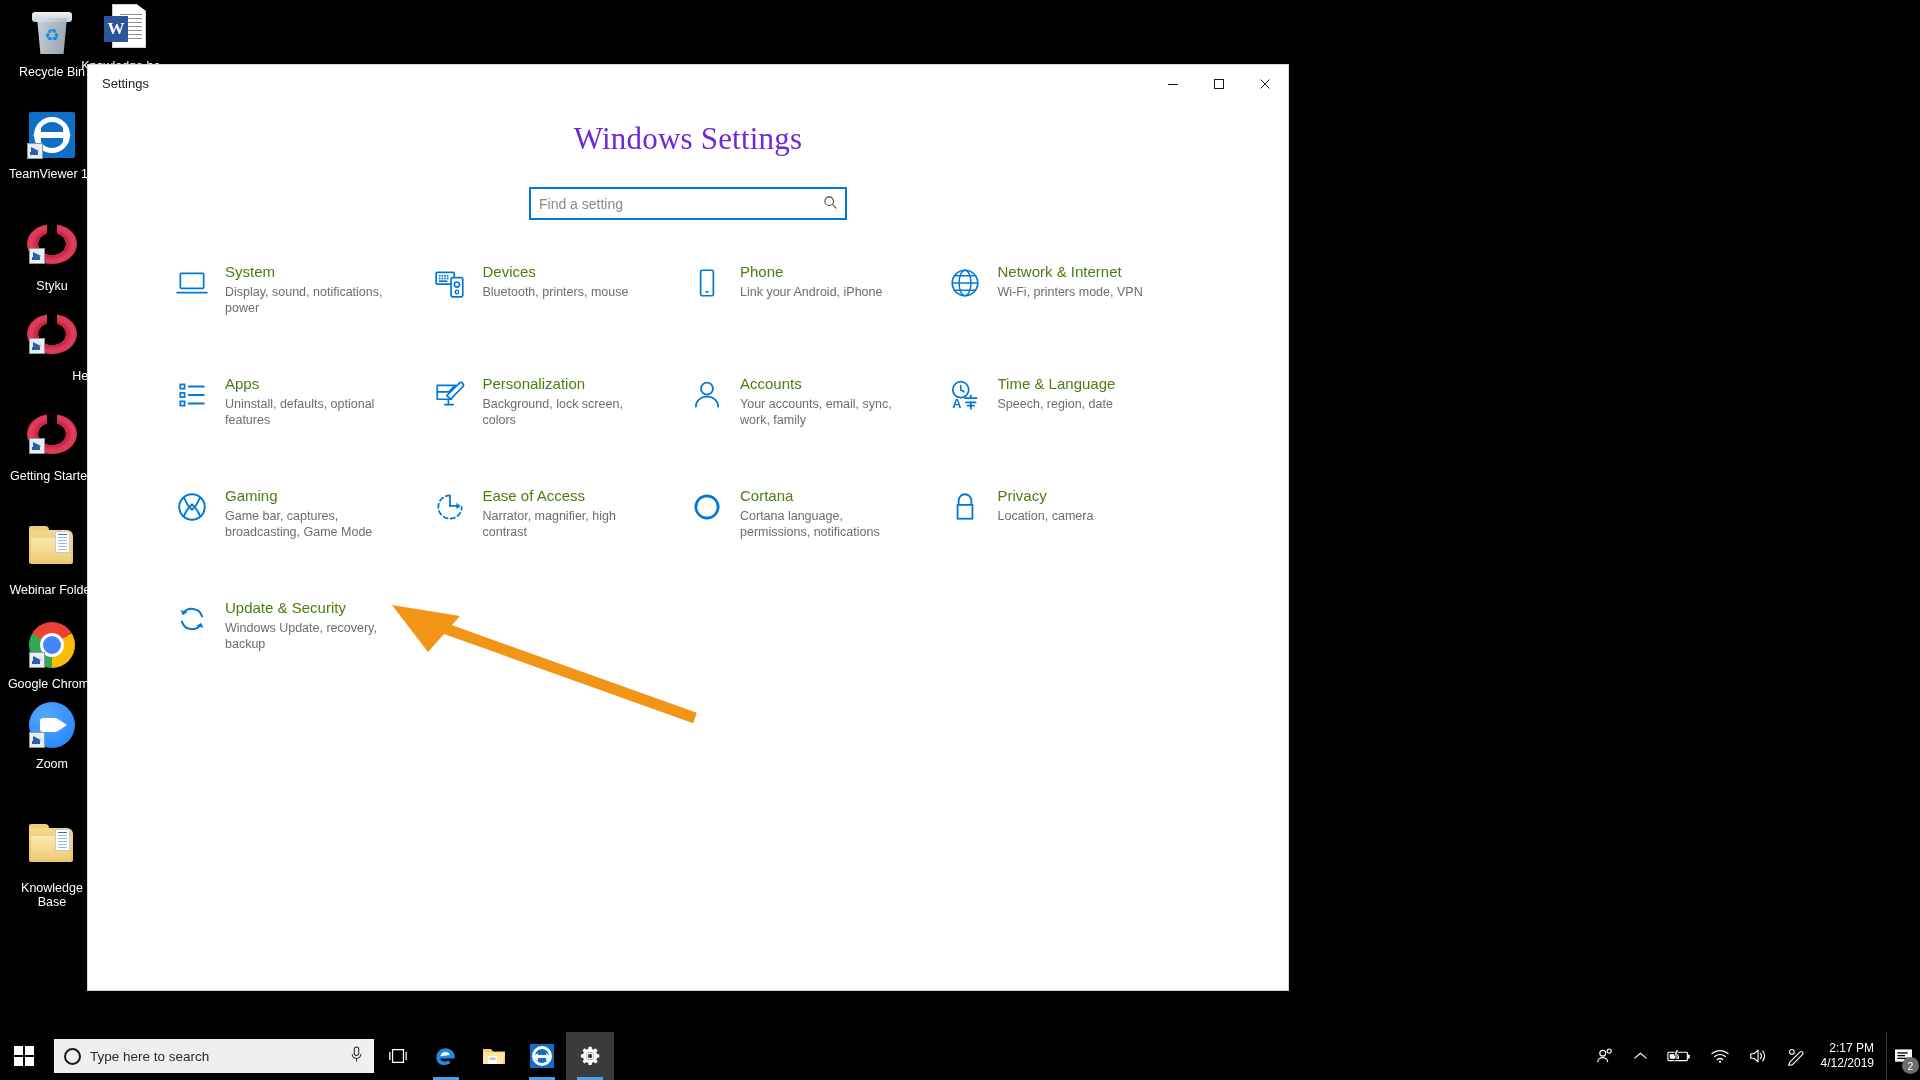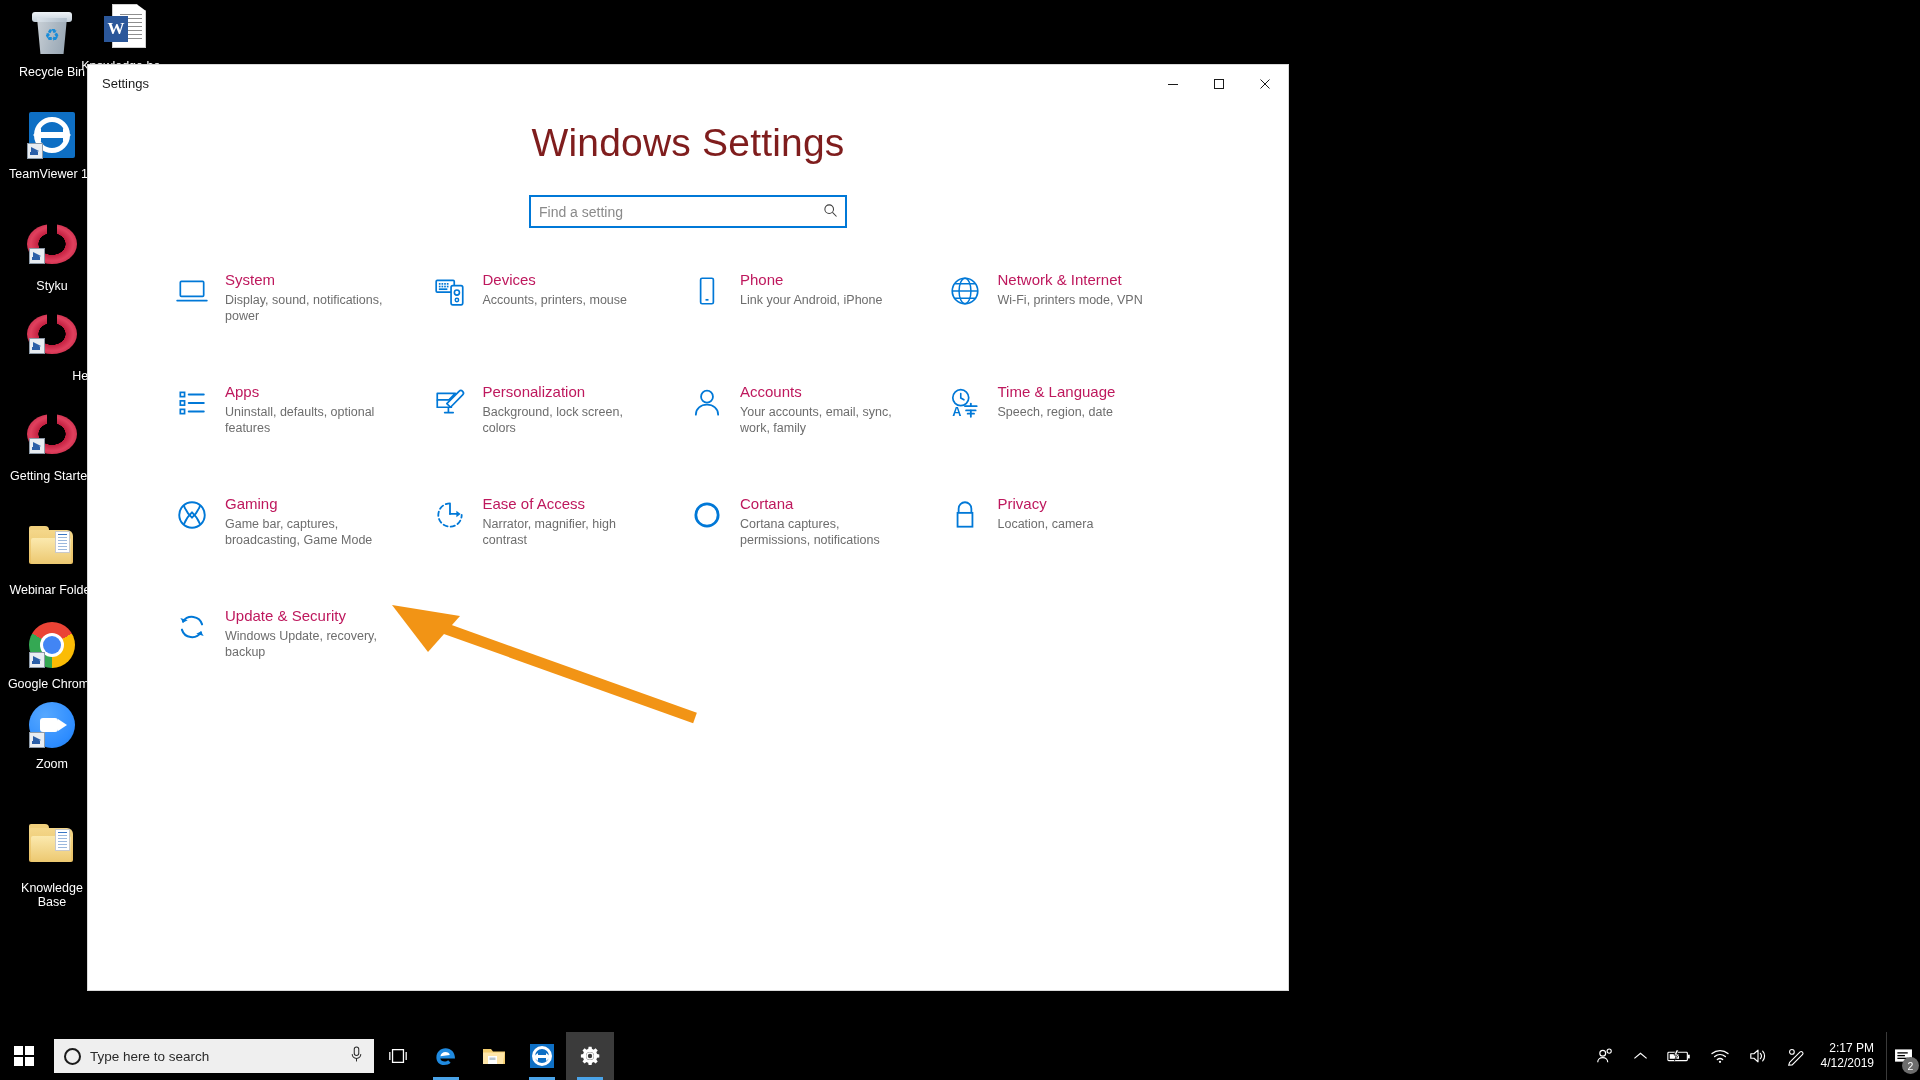--- a/index.html
+++ b/index.html
@@ -179,24 +179,25 @@
   .winbtn{
     width:46px;height:38px;display:flex;align-items:center;justify-content:center;
     color:#1b1b1b;font-size:14px;line-height:1;
   }
   .winbtn svg{display:block;}
 
   .content{ padding:0 0 0 0; }
   h1.page-title{
     text-align:center;
     font-weight:300;
-    font-size:39px;
-    color:#7f1d1d;
+    font-size:31px;
+    color:#6d28d9;
     margin-top:18px;
     letter-spacing:.2px;
+    font-family:Liberation Serif, serif;
   }
 
   .searchwrap{
     width:318px; margin:30px auto 0; position:relative;
   }
   .searchbox{
     width:100%;height:33px;
     border:2px solid #0078d7;
     background:#fff;
     font-size:14px;
@@ -221,21 +222,21 @@
     display:flex; align-items:flex-start; gap:14px;
     padding-right:18px;
   }
   .tile .ico{
     width:38px;height:38px;flex:0 0 38px;
     display:flex;align-items:center;justify-content:center;
     margin-top:2px;
   }
   .tile .txt{padding-top:1px;}
   .tile .t{
-    font-size:15px;color:#be185d;line-height:18px;margin-bottom:3px;font-weight:400;
+    font-size:15px;color:#4d7c0f;line-height:18px;margin-bottom:3px;font-weight:400;
   }
   .tile .s{
     font-size:12.5px;color:#6d6d6d;line-height:16px;max-width:165px;
   }
 
   
   #annotation-arrow{
     position:absolute; left:370px; top:600px; pointer-events:none;
   }
 
@@ -483,21 +484,21 @@
                 <rect x="13" y="11" width="1.6" height="1.6"></rect>
               <rect x="5.5" y="13.5" width="8" height="1.6"></rect>
             </g>
             <rect x="17" y="11" width="11" height="18" rx="1.6" fill="#fff" stroke="#0078d7" stroke-width="1.6"></rect>
             <circle cx="22.5" cy="17.5" r="2.4" fill="none" stroke="#0078d7" stroke-width="1.5"></circle>
             <circle cx="22.5" cy="24.5" r="1.6" fill="none" stroke="#0078d7" stroke-width="1.4"></circle>
           </svg>
         </div>
         <div class="txt">
           <div class="t">Devices</div>
-          <div class="s">Accounts, printers, mouse</div>
+          <div class="s">Bluetooth, printers, mouse</div>
         </div>
       </div>
 
       <div class="tile">
         <div class="ico">
           <svg width="34" height="34" viewBox="0 0 32 32">
             <rect x="10" y="4" width="12" height="24" rx="1.4" fill="none" stroke="#0078d7" stroke-width="1.6"></rect>
             <rect x="14.6" y="23.5" width="2.8" height="1.6" fill="#0078d7"></rect>
           </svg>
         </div>
@@ -623,21 +624,21 @@
       </div>
 
       <div class="tile">
         <div class="ico">
           <svg width="34" height="34" viewBox="0 0 32 32">
             <circle cx="16" cy="16" r="10.5" fill="none" stroke="#0078d7" stroke-width="2.6"></circle>
           </svg>
         </div>
         <div class="txt">
           <div class="t">Cortana</div>
-          <div class="s">Cortana captures, permissions, notifications</div>
+          <div class="s">Cortana language, permissions, notifications</div>
         </div>
       </div>
 
       <div class="tile">
         <div class="ico">
           <svg width="34" height="34" viewBox="0 0 32 32">
             <path d="M10 14V10a6 6 0 0 1 12 0v4" fill="none" stroke="#0078d7" stroke-width="1.7"></path>
             <rect x="9" y="14" width="14" height="13" fill="none" stroke="#0078d7" stroke-width="1.7"></rect>
           </svg>
         </div>

